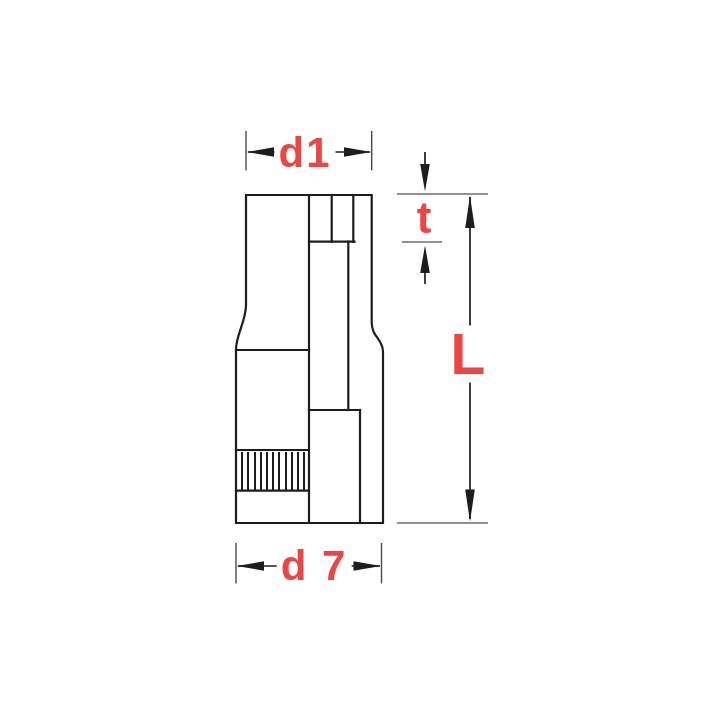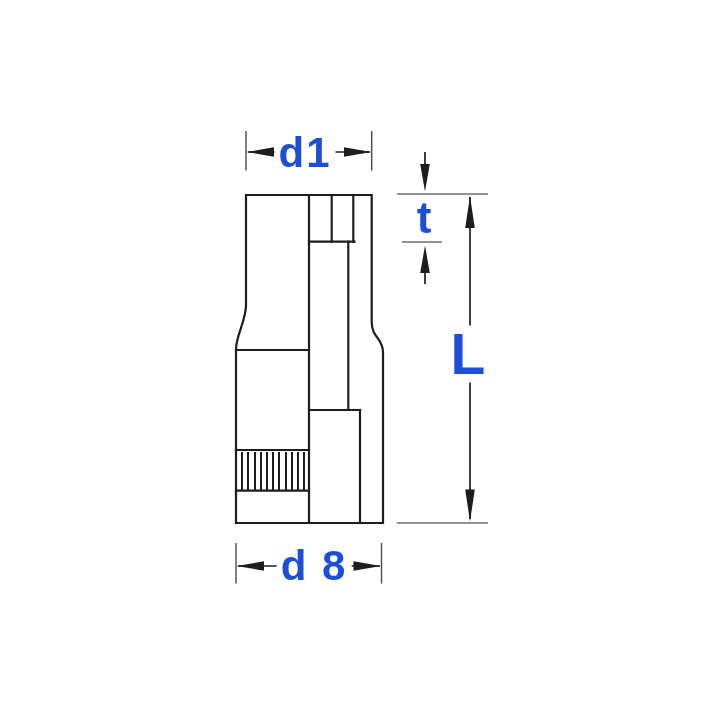--- a/index.html
+++ b/index.html
@@ -17,21 +17,21 @@
   }
   .drawing-svg {
     position: absolute;
     left: 0;
     top: 0;
   }
   .dim-label {
     position: absolute;
     transform: translate(-50%, -50%);
     background: #ffffff;
-    color: #1d4ed8;
+    color: #ef4444;
     font-weight: bold;
     line-height: 1;
     padding: 0 4px;
     white-space: pre;
     text-align: center;
   }
   .dim-label.size-small {
     font-size: 42px;
     letter-spacing: 2px;
   }
@@ -111,15 +111,15 @@
   </svg>
 
   <div class="knurl"></div>
 
   <div class="dim-label size-small" style="left:305px; top:153px;">d1</div>
 
   <div class="dim-label size-t" style="left:424px; top:218px;">t</div>
 
   <div class="dim-label size-large" style="left:468px; top:354px;">L</div>
 
-  <div class="dim-label size-small" style="left:314px; top:566px;">d 8</div>
+  <div class="dim-label size-small" style="left:314px; top:566px;">d 7</div>
 
 </div>
 
 </body></html>

